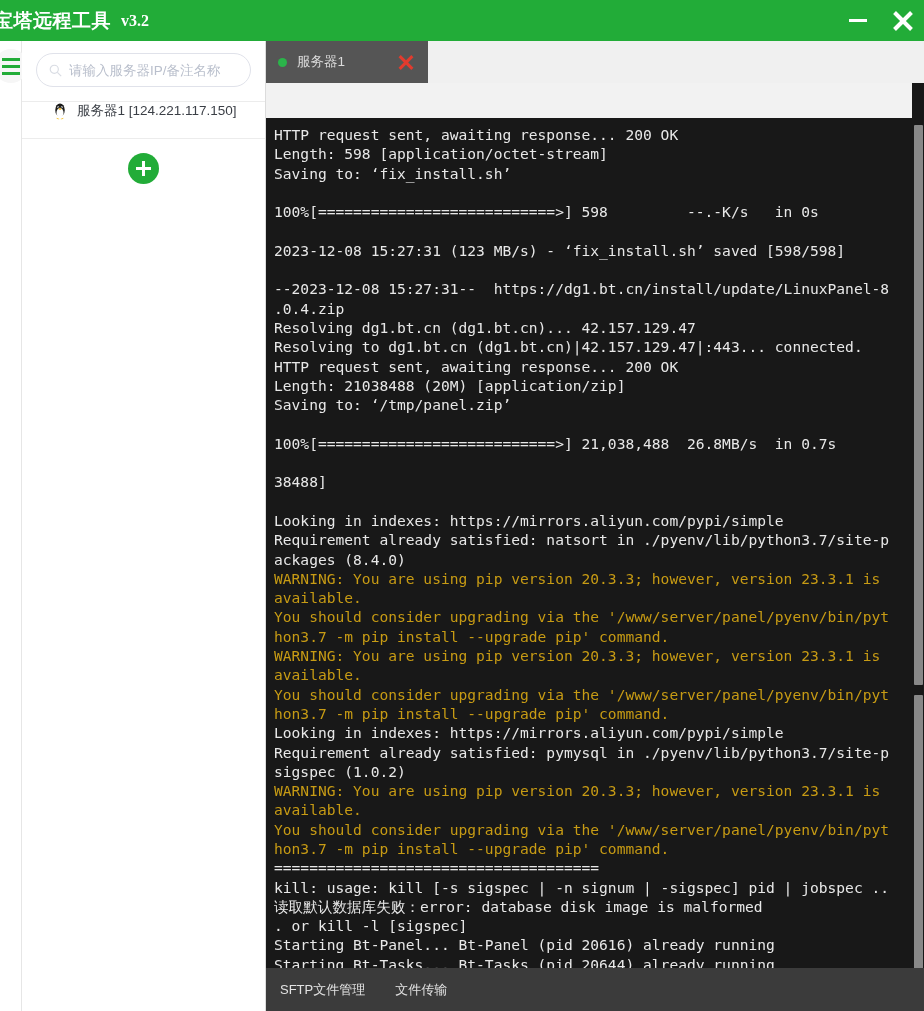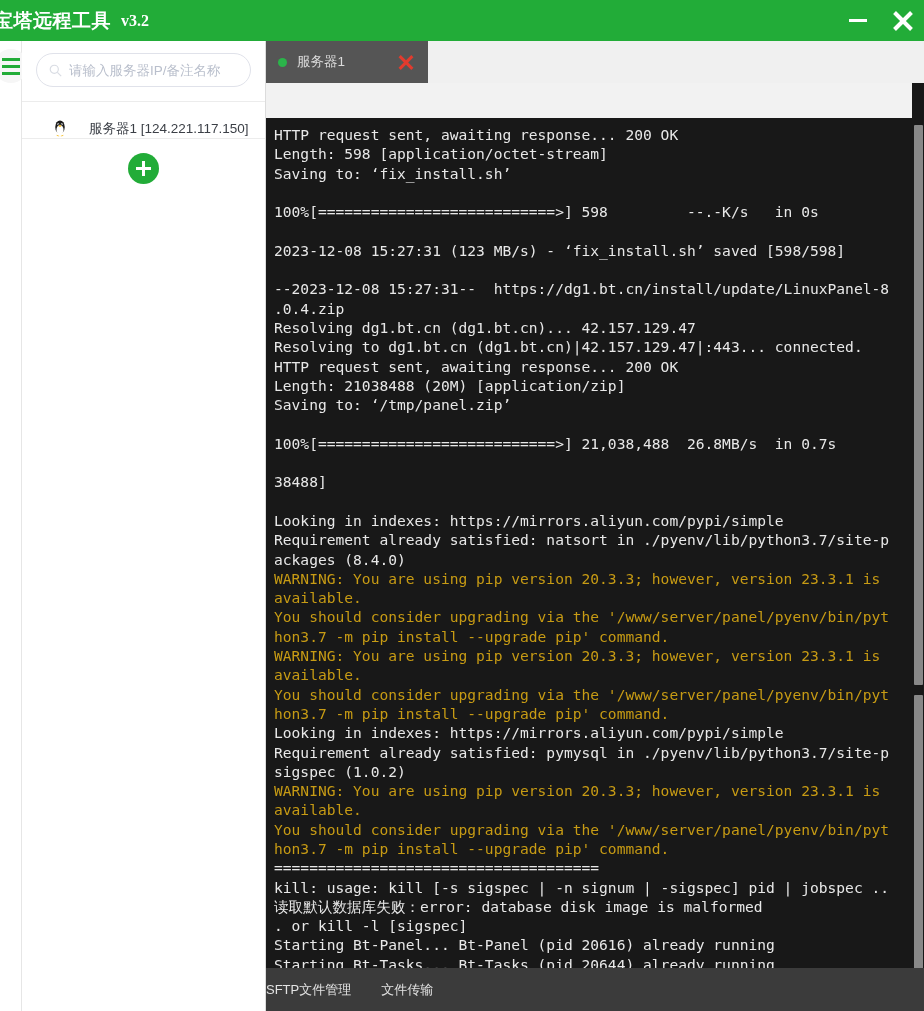--- a/index.html
+++ b/index.html
@@ -127,27 +127,26 @@
     color: #9aa0b0;
     width: 100%;
     font-family: "Liberation Sans", sans-serif;
   }
   .search-input::placeholder { color: #b9bfcc; }
 
   .server-list { margin-top: 14px; }
   .server-item {
     height: 38px;
     display: flex;
-    align-items: flex-end;
+    align-items: flex-start;
     padding: 0 0 0 30px;
     border-top: 1px solid #ececec;
     border-bottom: 1px solid #ececec;
     cursor: pointer;
     background: #fff;
-    gap: 12px;
   }
   .penguin {
     width: 16px; height: 19px;
     margin-right: 9px;
     flex: none;
   }
   .server-label {
     font-size: 13.5px;
     color: #3b3f46;
     white-space: nowrap;
@@ -267,20 +266,21 @@
   .scroll-thumb.lower { top: 612px; height: 315px; }
 
   
   .bottombar {
     position: absolute;
     left: 0; bottom: 0;
     width: 658px; height: 43px;
     background: #3b3b3b;
     display: flex;
     align-items: center;
+    padding-left: 14px;
     gap: 30px;
   }
   .bottom-item {
     color: #e2e2e2;
     font-size: 13px;
     cursor: pointer;
     white-space: nowrap;
   }
 </style>
 </head>

